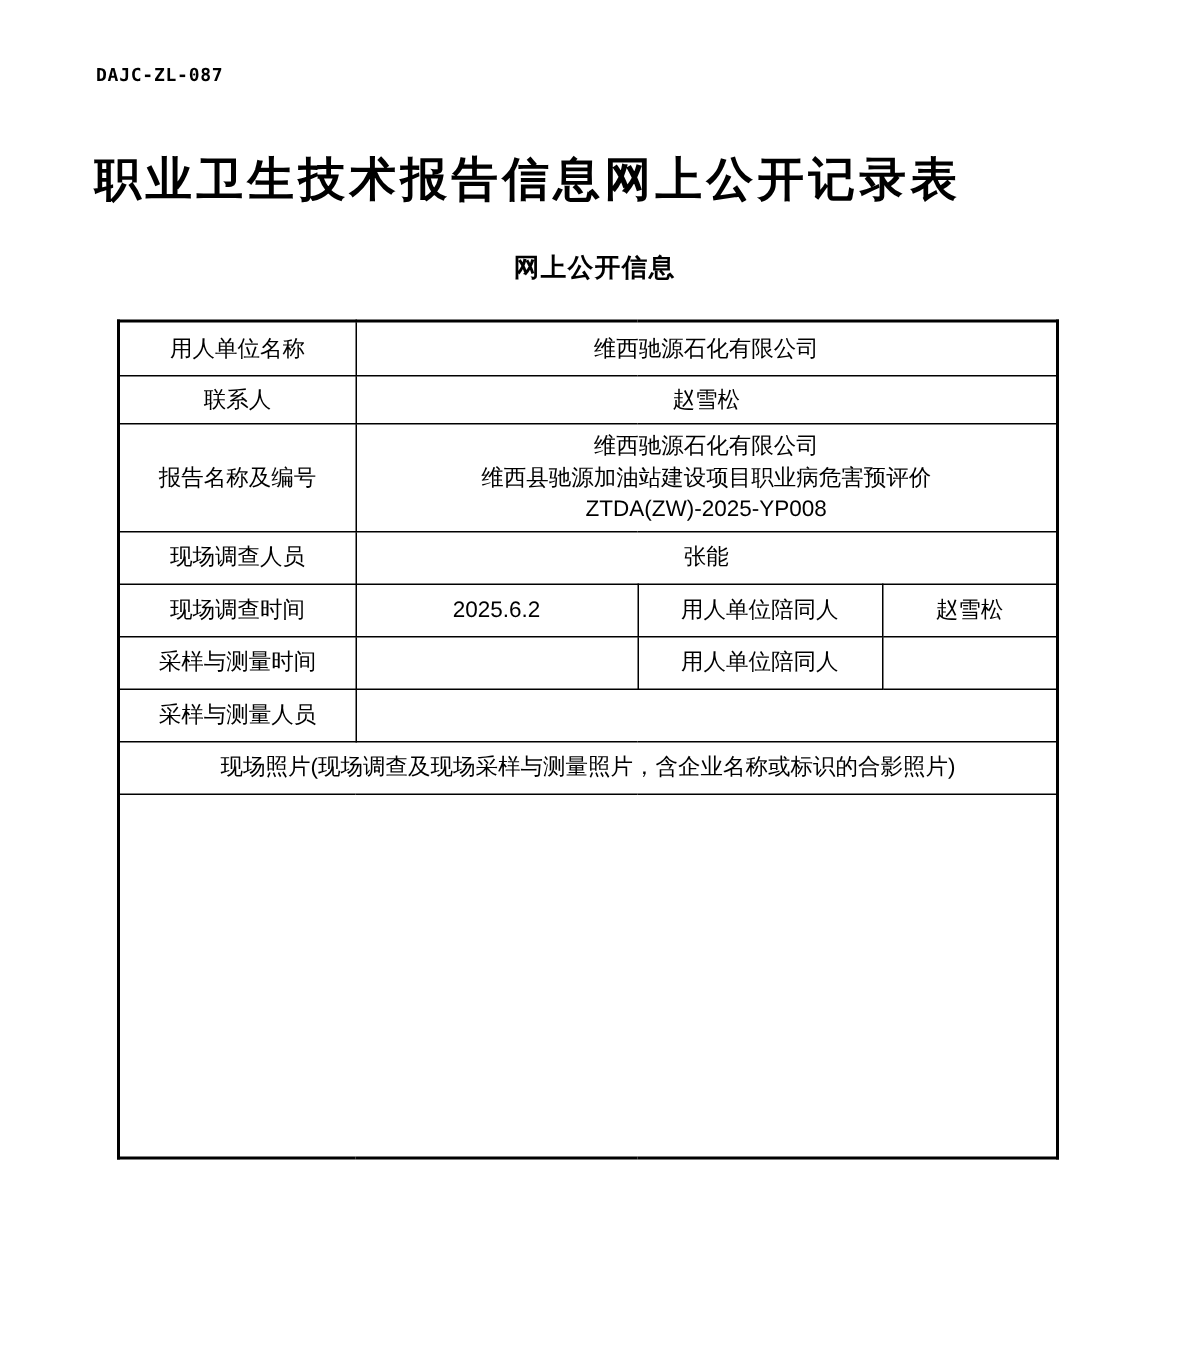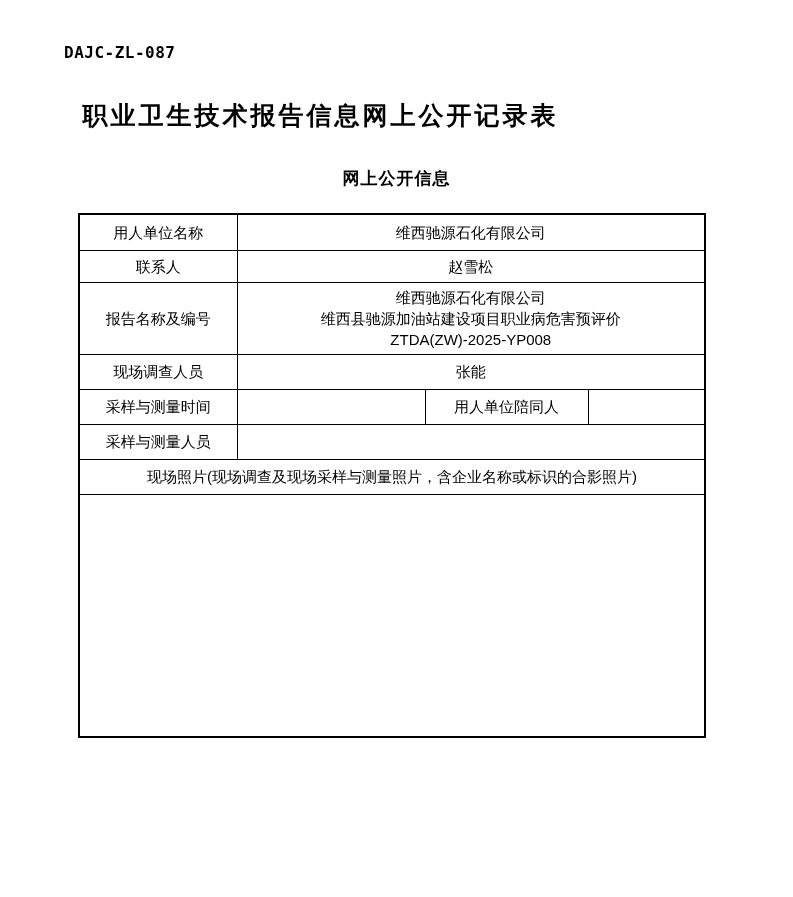--- a/index.html
+++ b/index.html
@@ -10,30 +10,30 @@
     position: relative;
     color: #000000;
     font-family: "Liberation Sans", sans-serif;
   }
   .doc-code {
     position: absolute;
     top: 43px;
     left: 64px;
     font-family: "DejaVu Sans Mono", monospace;
     font-weight: 700;
-    font-size: 16px;
+    font-size: 12px;
     letter-spacing: 0.5px;
   }
   .title {
     position: absolute;
     top: 99px;
     left: 0;
     width: 641px;
-    text-align: center;
-    font-size: 25px;
+    text-align: right;
+    font-size: 31px;
     font-weight: 700;
     letter-spacing: 3px;
   }
   .subtitle {
     position: absolute;
     top: 167px;
     left: 0;
     width: 793px;
     text-align: center;
     font-size: 17px;
@@ -97,20 +97,26 @@
         <div class="report-line">维西驰源石化有限公司</div>
         <div class="report-line">维西县驰源加油站建设项目职业病危害预评价</div>
         <div class="report-line">ZTDA(ZW)-2025-YP008</div>
       </td>
     </tr>
     <tr style="height:35px">
       <td>现场调查人员</td>
       <td colspan="3">张能</td>
     </tr>
     <tr style="height:35px">
+      <td>现场调查时间</td>
+      <td>2025.6.2</td>
+      <td>用人单位陪同人</td>
+      <td>赵雪松</td>
+    </tr>
+    <tr style="height:35px">
       <td>采样与测量时间</td>
       <td></td>
       <td>用人单位陪同人</td>
       <td></td>
     </tr>
     <tr style="height:35px">
       <td>采样与测量人员</td>
       <td colspan="3"></td>
     </tr>
     <tr style="height:35px">

